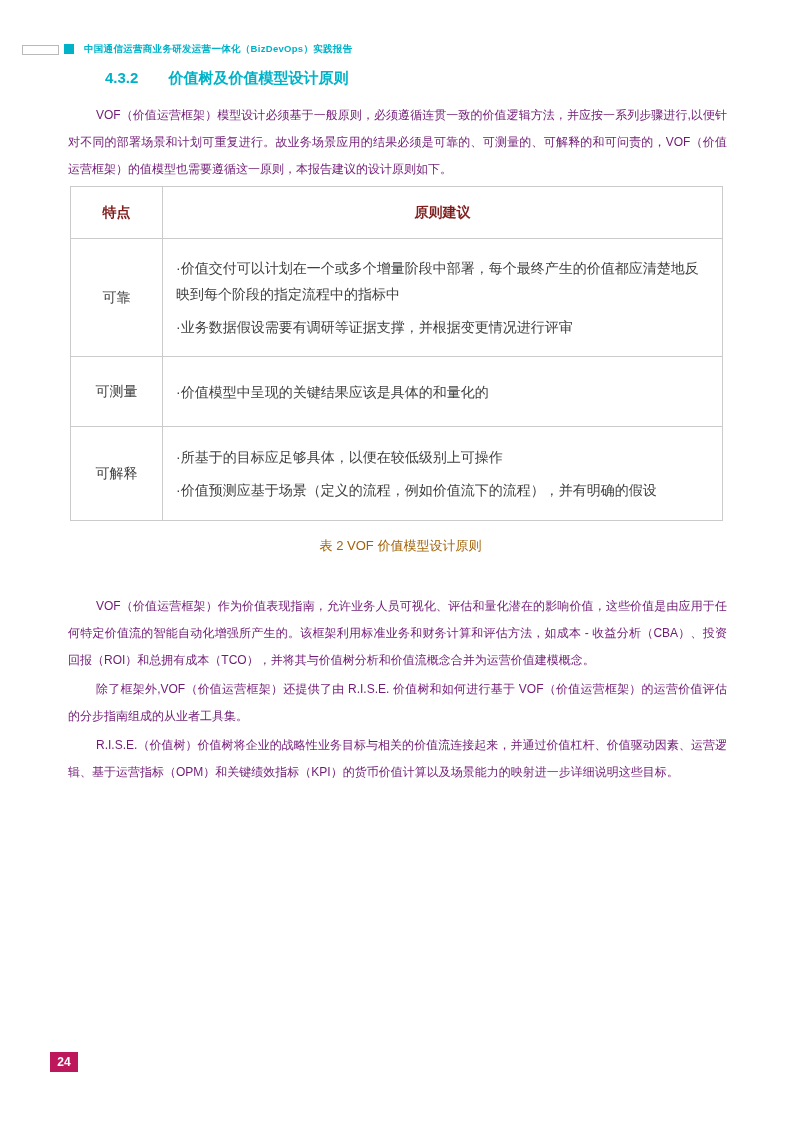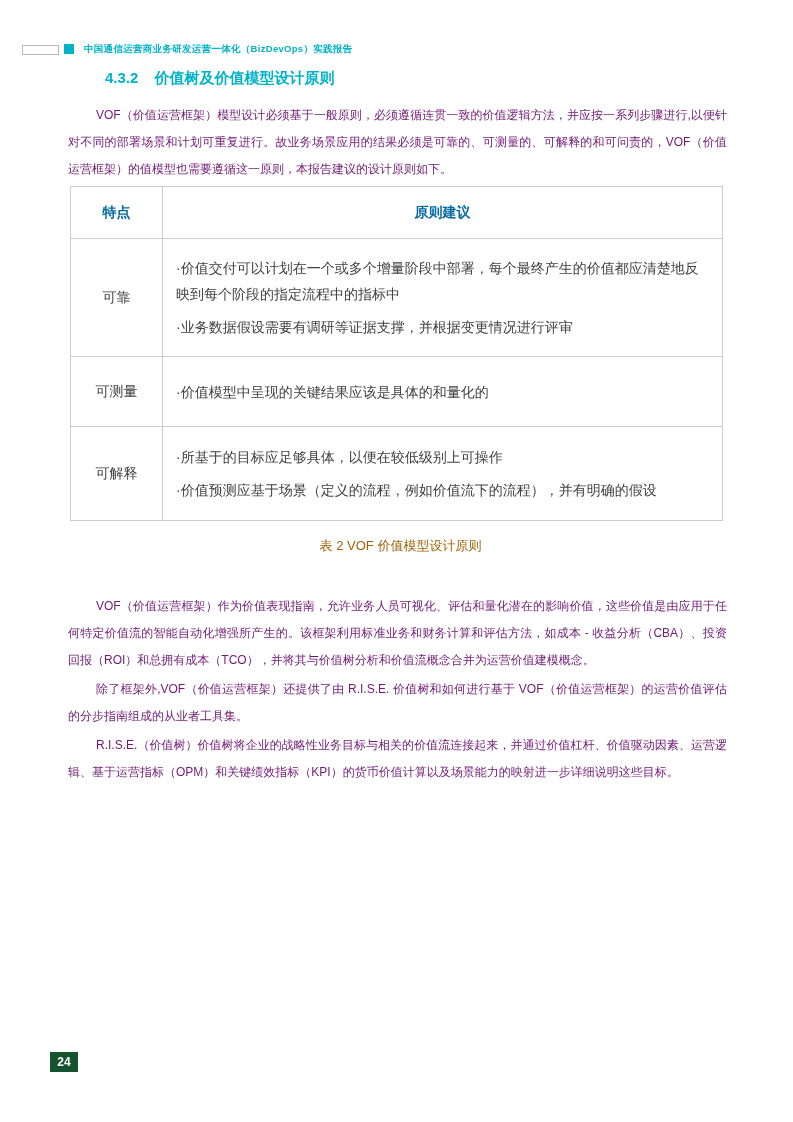--- a/index.html
+++ b/index.html
@@ -27,21 +27,21 @@
     font-size: 9.5px; font-weight: bold; color: #00b2c8;
     letter-spacing: 0.3px; white-space: nowrap;
   }
 
   
   .section-heading {
     position: absolute; left: 105px; top: 69px;
     font-size: 15px; font-weight: bold; color: #00b2c8;
     white-space: nowrap;
   }
-  .section-heading .sec-num { margin-right: 16px; }
+  .section-heading .sec-num { margin-right: 30px; }
 
   
   .para {
     position: absolute; left: 68px; width: 659px;
     margin: 0;
     font-size: 12px; line-height: 27px; color: #701a75;
     text-align: justify; text-indent: 28px;
   }
   .p1 { top: 102px; }
   .p2 { top: 593px; }
@@ -52,21 +52,21 @@
   table.vof {
     position: absolute; left: 70px; top: 186px;
     width: 653px; border-collapse: collapse; table-layout: fixed;
   }
   table.vof th, table.vof td {
     border: 1px solid #cbcbcb; background: #fff;
     vertical-align: middle;
   }
   table.vof th {
     height: 51px; font-size: 14px; font-weight: bold;
-    color: #0369a1; text-align: center; padding: 0;
+    color: #7f1d1d; text-align: center; padding: 0;
   }
   th.col-feature, td.feature { width: 91px; }
   td.feature {
     text-align: center; font-weight: normal;
     font-size: 14px; color: #3f3f3f;
   }
   td.principles { padding: 9px 18px 9px 13px; }
   td.principles p.bullet {
     margin: 7px 0; font-size: 14px; line-height: 26px;
     color: #3f3f3f; text-align: left;
@@ -77,21 +77,21 @@
   tr.row-account    td { height: 66px; }
 
   .table-caption {
     position: absolute; left: 4px; top: 537px; width: 793px;
     text-align: center; font-size: 13px; color: #a16207;
   }
 
   
   .page-num-box {
     position: absolute; left: 50px; top: 1052px;
-    width: 28px; height: 20px; background: #14532d;
+    width: 28px; height: 20px; background: #be185d;
     color: #ffffff; font-size: 12px; font-weight: bold;
     display: flex; align-items: center; justify-content: center;
   }
   .footer-frame {
     position: absolute; left: 85px; top: 1049px;
     width: 188px; height: 24px;
     border-left: 2px solid #00b2c8;
     border-bottom: 2px solid #00b2c8;
     display: flex; align-items: center;
   }

